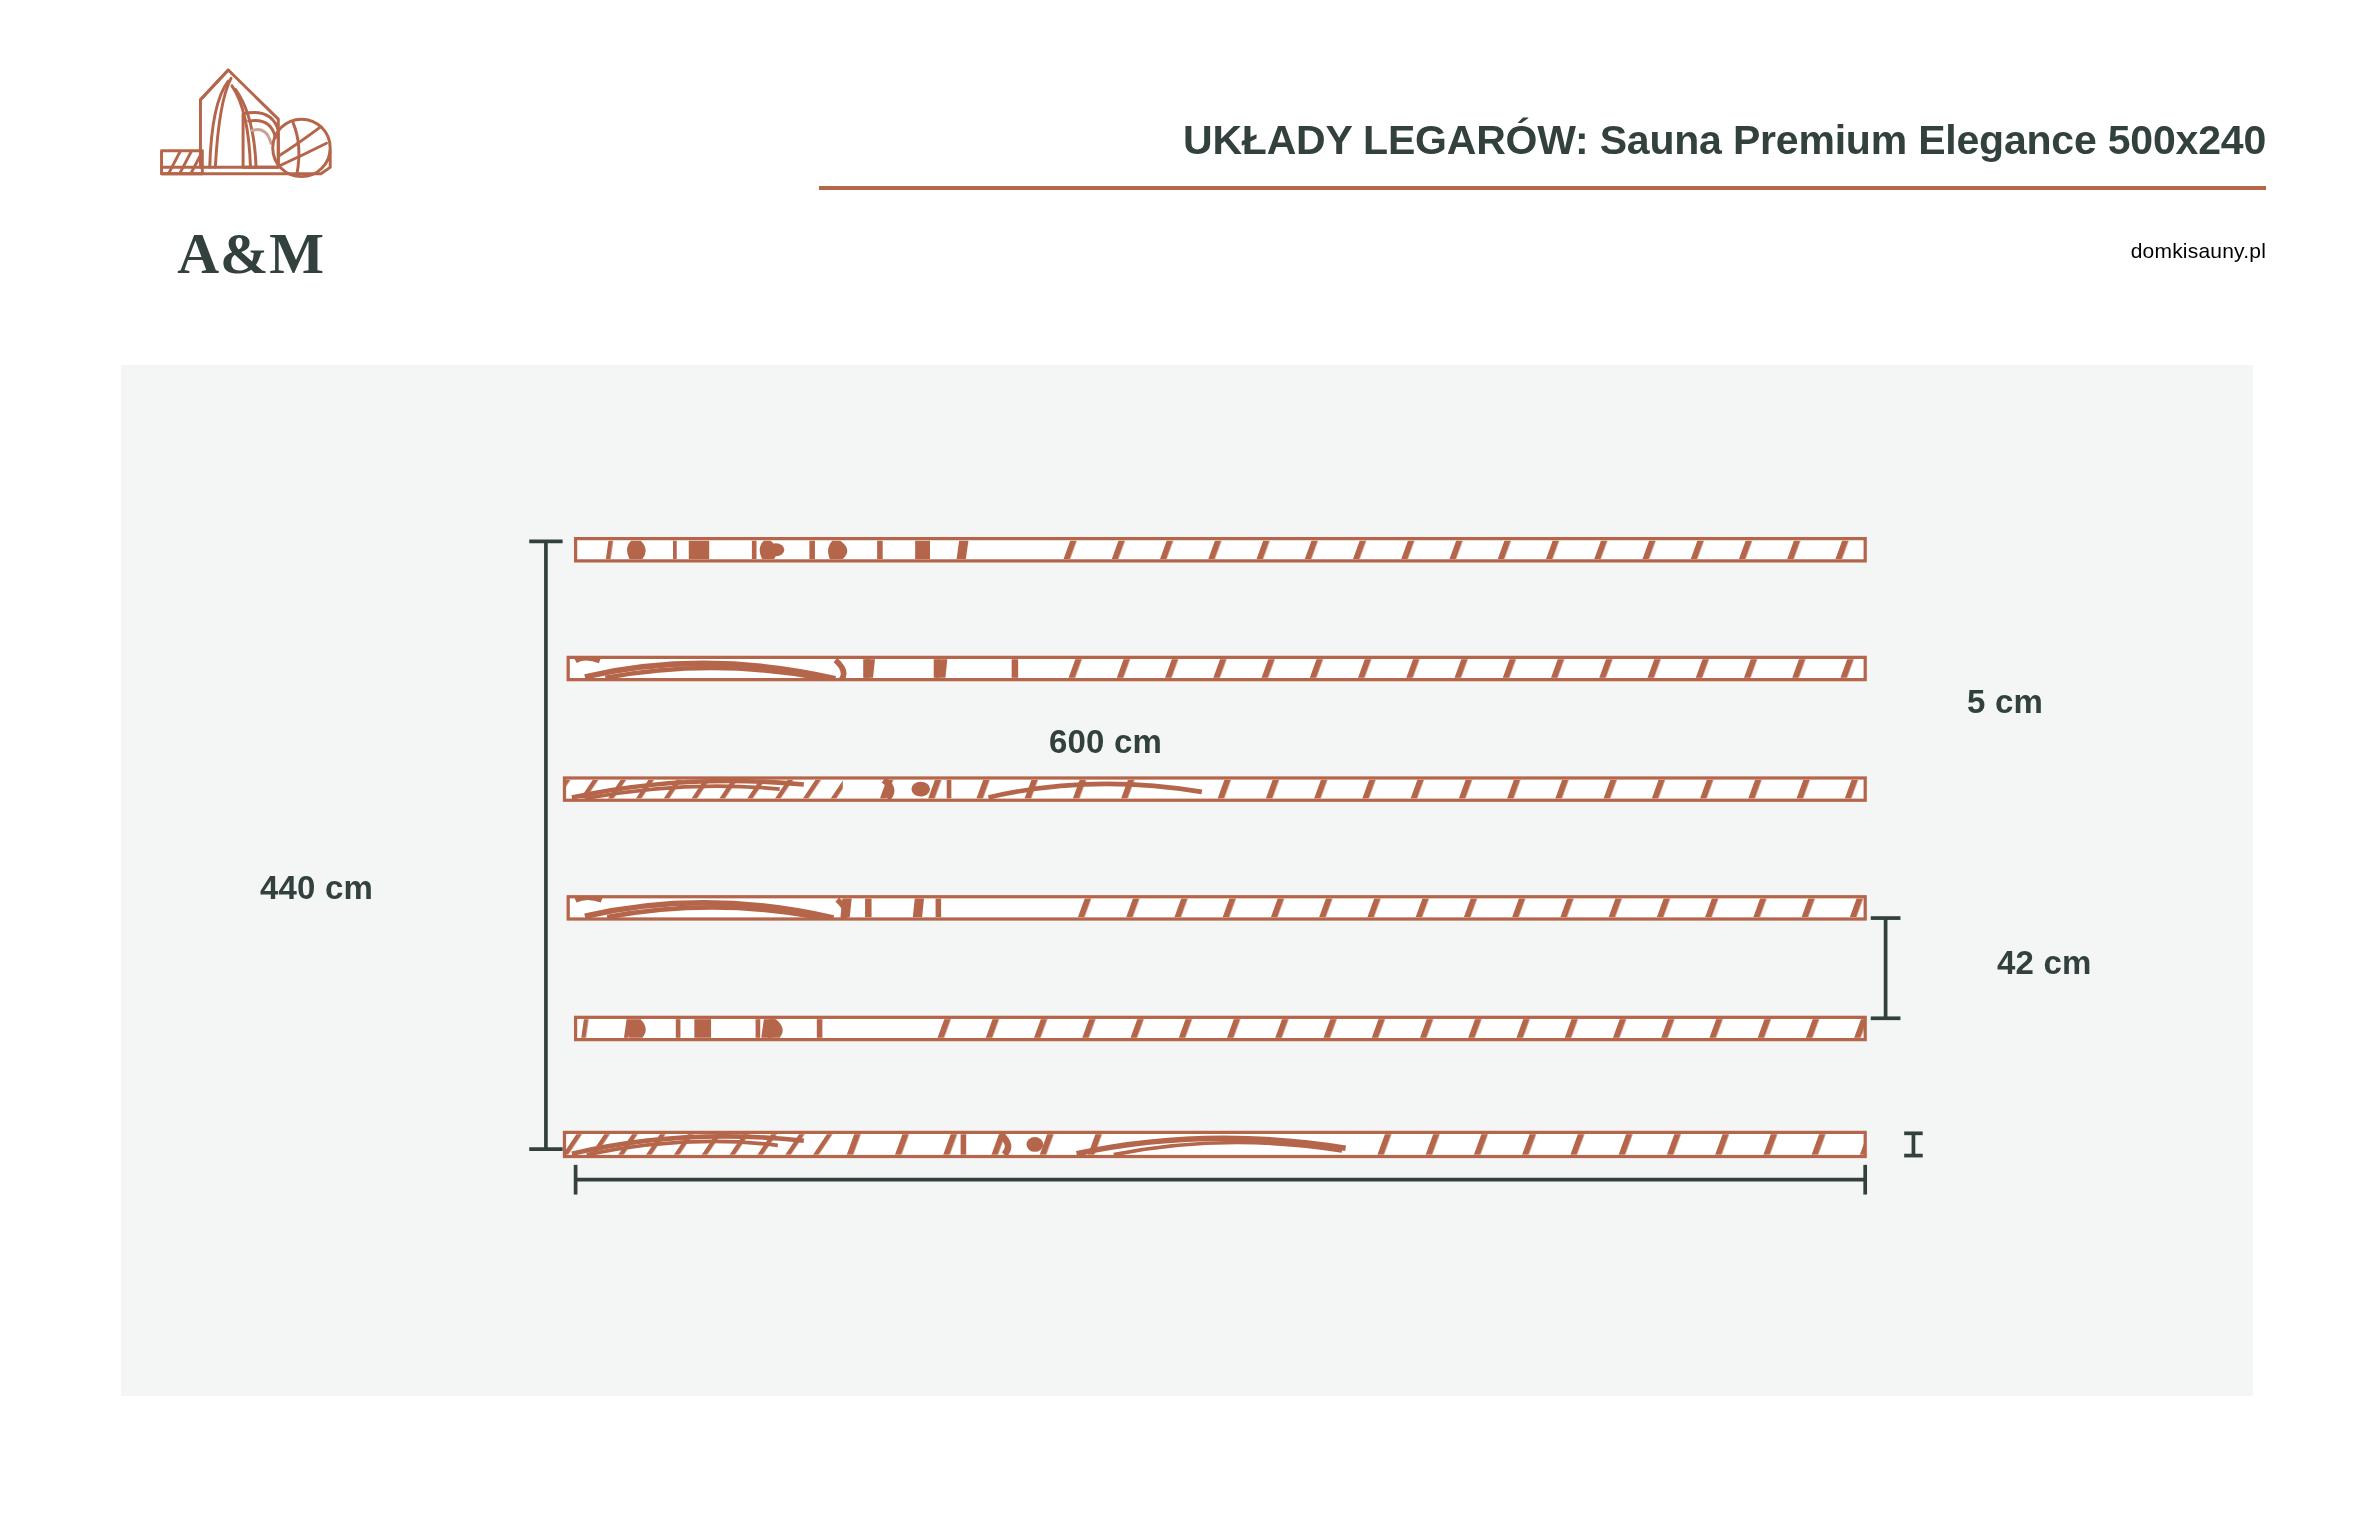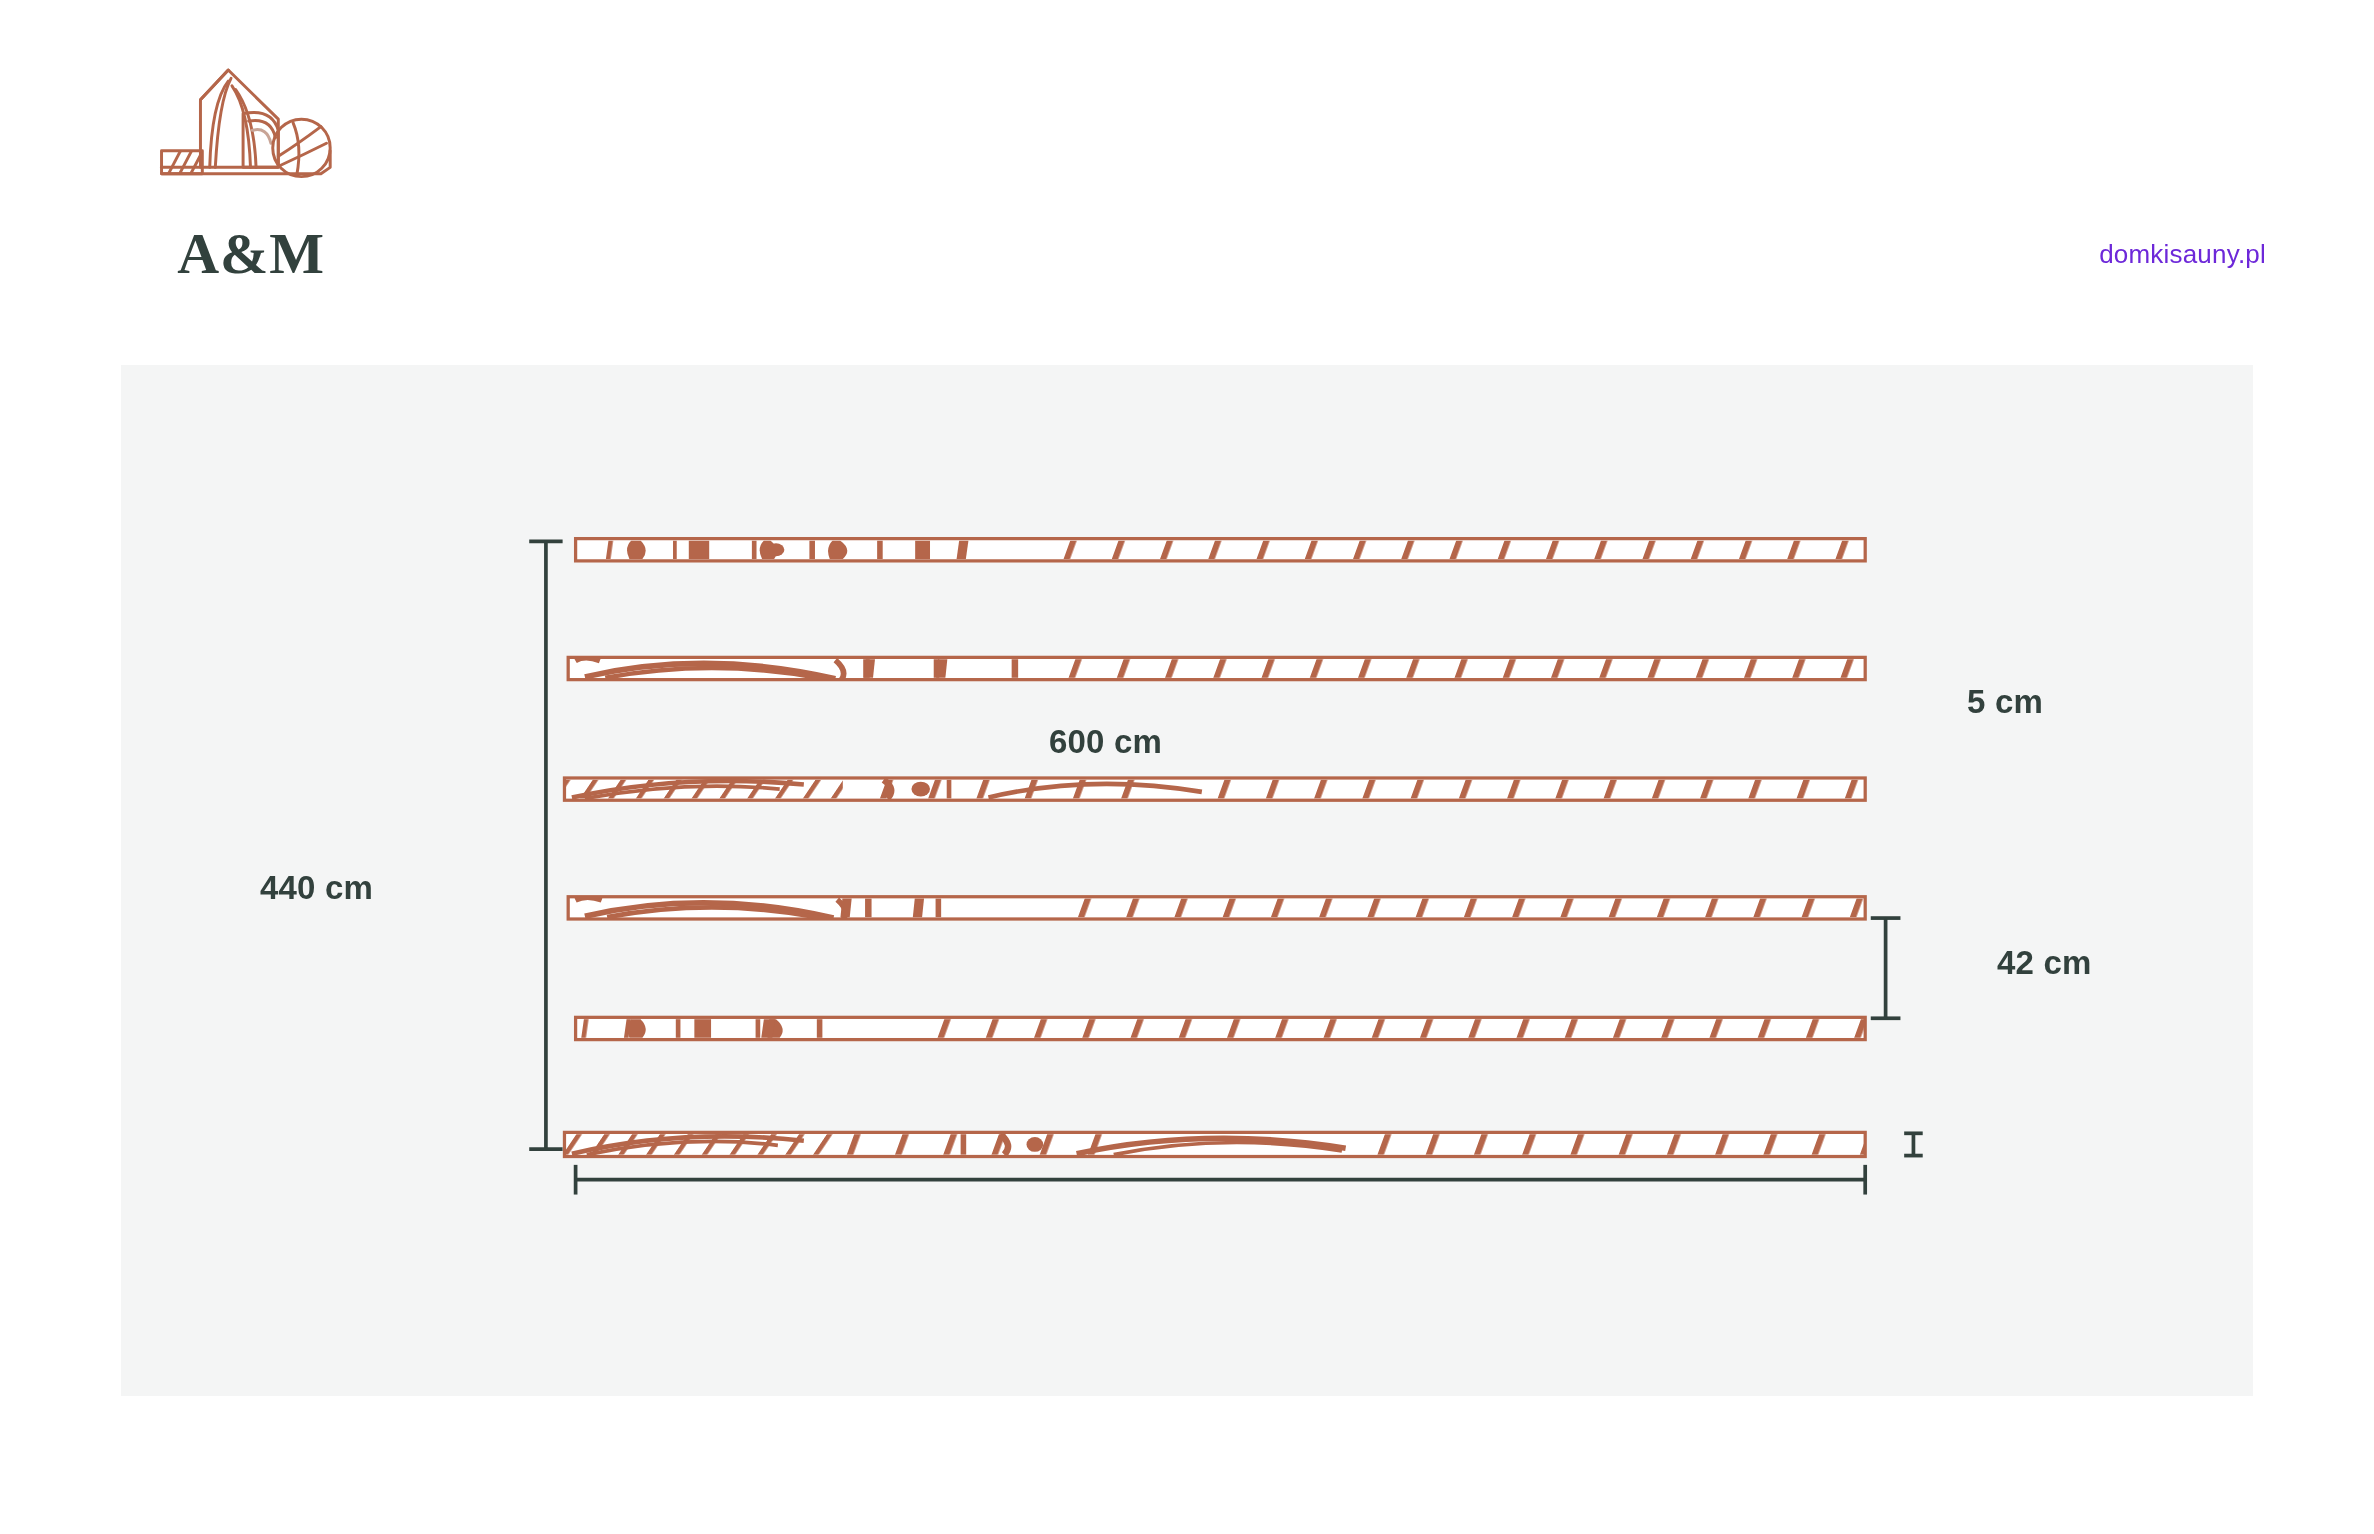--- a/index.html
+++ b/index.html
@@ -74,22 +74,22 @@
   .title-rule {
     margin-top: 22px;
     height: 3.7px;
     background: #b5664a;
     width: 100%;
   }
   .site-url {
     position: absolute;
     right: 109px;
     top: 239px;
-    font-size: 26px;
-    color: #6d28d9;
+    font-size: 21px;
+    color: #000000;
     letter-spacing: 0.2px;
     text-align: right;
   }
 
   
   .panel {
     position: absolute;
     left: 121px;
     top: 365px;
     width: 2132px;
@@ -152,20 +152,24 @@
             <path d="M32 124 L44 101"></path>
             <path d="M44 124 L56 101"></path>
             <path d="M56 124 L67 103"></path>
             <path d="M24 118 L66 118"></path>
           </g>
         </svg>
       </div>
       <div class="logo-word">A&amp;M</div>
     </div>
 
+    <div class="title-wrap">
+      <div class="doc-title">UKŁADY LEGARÓW: Sauna Premium Elegance 500x240</div>
+      <div class="title-rule"></div>
+    </div>
 
     <div class="site-url">domkisauny.pl</div>
   </div>
 
   <div class="panel">
 
     <svg class="canvas" viewBox="0 0 2298 1111" width="2132" height="1031" aria-hidden="true">
 
       <defs>
 

